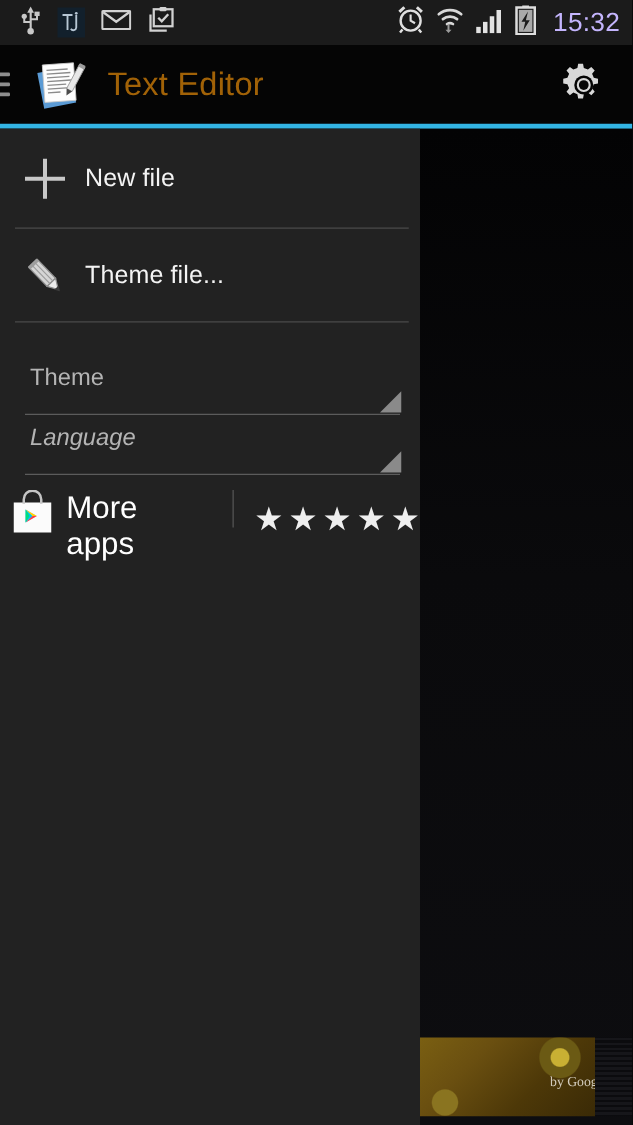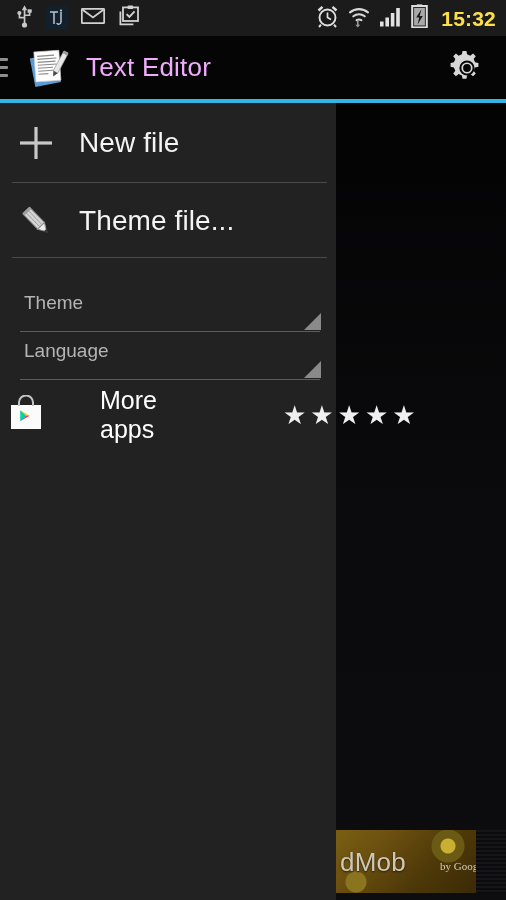--- a/index.html
+++ b/index.html
@@ -38,27 +38,26 @@
     flex: 0 0 auto;
   }
   #status-right {
     margin-left: auto;
     display: flex;
     align-items: center;
     gap: 8px;
   }
   .sb-icon { display: block; }
   #status-clock {
-    color: #fde047;
+    color: #c4b5fd;
     font-size: 21px;
     letter-spacing: 0.2px;
     margin-left: 5px;
     line-height: 1;
     font-family: "Liberation Sans", sans-serif;
-    font-weight: bold;
   }
   #tj-badge {
     width: 22px; height: 24px;
     background: #12202c;
     display: flex;
     align-items: center;
     justify-content: center;
   }
 
   
@@ -86,21 +85,21 @@
     background: #8d8d8d;
     border-radius: 1px;
   }
   #app-icon {
     margin-left: 20px;
     width: 46px; height: 44px;
     flex: 0 0 auto;
   }
   #app-title {
     margin-left: 14px;
-    color: #f0abfc;
+    color: #a16207;
     font-size: 26px;
     font-weight: normal;
     letter-spacing: 0.2px;
   }
   #action-settings {
     margin-left: auto;
     margin-right: 20px;
     width: 38px; height: 38px;
     display: flex;
     align-items: center;
@@ -175,23 +174,23 @@
     box-sizing: border-box;
   }
   .drawer-row .row-icon {
     width: 40px;
     flex: 0 0 40px;
     display: flex;
     align-items: center;
     justify-content: center;
   }
   .drawer-row .row-label {
-    margin-left: 23px;
+    margin-left: 12px;
     color: #f4f4f4;
-    font-size: 28px;
+    font-size: 20px;
     letter-spacing: 0.1px;
   }
   .row-divider {
     position: absolute;
     left: 12px;
     width: 315px;
     height: 1px;
     background: #4a4a4a;
   }
 
@@ -223,26 +222,24 @@
     bottom: 2px;
     width: 0; height: 0;
     border-left: 17px solid transparent;
     border-bottom: 17px solid #8a8a8a;
   }
 
   
   #more-apps-row {
     position: relative;
     display: flex;
-    align-items: center;
     height: 46px;
     padding-left: 9px;
     margin-top: 12px;
     box-sizing: border-box;
-    gap: 47px;
   }
   #more-apps-label {
     margin-left: 10px;
     color: #ffffff;
     font-size: 25px;
   }
   #more-apps-sep {
     width: 1px;
     height: 30px;
     background: #555;
@@ -405,21 +402,20 @@
         <circle cx="18" cy="18" r="3.9" fill="#050505"></circle>
       </svg>
     </div>
   </div>
 
   <div id="accent-line"></div>
 
   <div id="content-area"></div>
 
   <div id="ad-banner">
-    <span id="ad-banner-label">dMob</span>
     <span id="ad-banner-sub">by Google</span>
   </div>
   <div id="ad-scrim"></div>
 
   <div id="drawer">
 
     <div class="drawer-row" style="height:80px;">
       <span class="row-icon">
         <svg width="36" height="36" viewBox="0 0 36 36">
           <rect x="16.4" y="2" width="3.2" height="32" fill="#c8c8c8"></rect>
@@ -447,21 +443,21 @@
       <span class="row-divider" style="bottom:0;"></span>
     </div>
 
 
     <div class="spinner-row" style="margin-top:26px;">
       <span class="spinner-label">Theme</span>
       <span class="spinner-arrow"></span>
       <span class="spinner-underline"></span>
     </div>
 
-    <div class="spinner-row" style="margin-top:0;">
+    <div class="spinner-row" style="margin-top:0;font-style:italic;">
       <span class="spinner-label">Language</span>
       <span class="spinner-arrow"></span>
       <span class="spinner-underline"></span>
     </div>
 
     <div id="more-apps-row">
       <span>
         <svg width="34" height="36" viewBox="0 0 34 36">
           <path d="M2 10 H32 V34 H2 Z" fill="#fbfbfb"></path>
           <path d="M10 11 V7.5 a7 7 0 0 1 14 0 V11" fill="none" stroke="#c4c4c4" stroke-width="2"></path>

